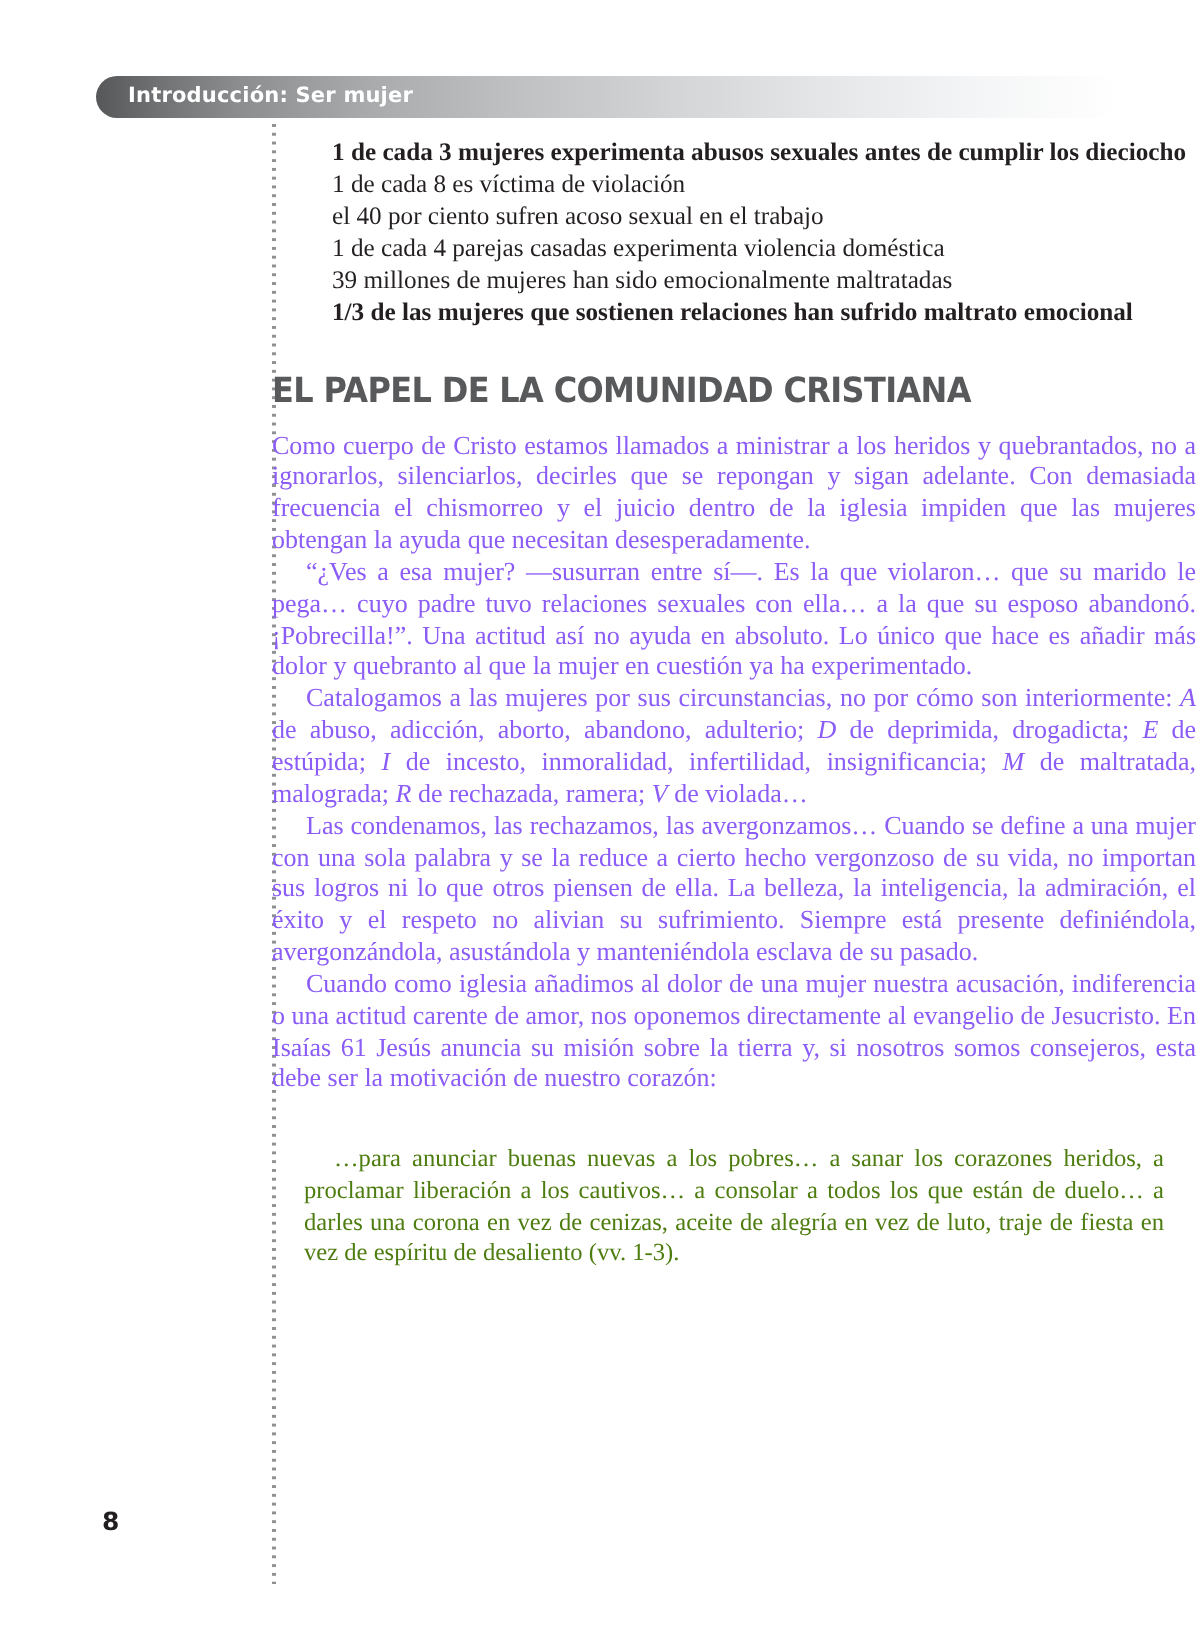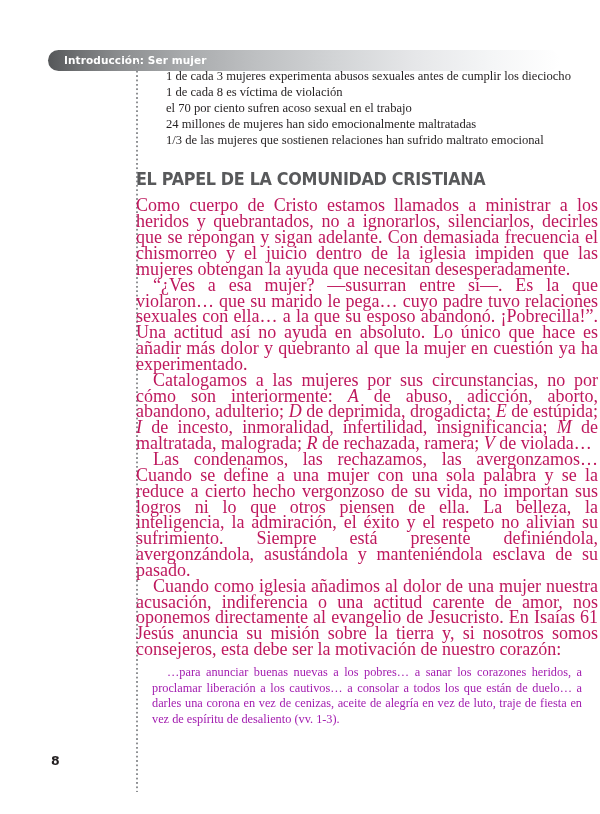--- a/index.html
+++ b/index.html
@@ -13,21 +13,21 @@
     background: #ffffff;
     font-family: "Liberation Serif", serif;
     overflow: hidden;
     position: relative;
   }
 
   
   #running-head {
     position: absolute;
     left: 48px;
-    top: 50px;
+    top: 38px;
     width: 512px;
     height: 21px;
     border-radius: 11px;
     background: linear-gradient(to right,
         #555759 0%,
         #6f7173 6%,
         #8b8d8f 14%,
         #a7a9ab 26%,
         #bdbfc1 40%,
         #d2d4d6 56%,
@@ -77,51 +77,52 @@
     color: #231f20;
     text-align: left;
   }
   .stat-list li {
     padding-left: 14px;
     text-indent: -14px;
     margin: 0 0 0 14px;
   }
   .stat-list li.justified {
     text-align: justify;
+    font-weight: bold;
   }
 
   h2.section-title {
     font-family: "DejaVu Sans", sans-serif;
     font-size: 17.4px;
     font-weight: bold;
     color: #58595b;
     margin: 21px 0 9px -16px;
     letter-spacing: -0.35px;
     transform: scaleX(0.92);
     transform-origin: left center;
     white-space: nowrap;
   }
 
   p.body {
-    font-size: 18px;
+    font-size: 13px;
     line-height: 15.85px;
-    color: #be185d;
+    color: #8b5cf6;
     text-align: justify;
     margin: 0 0 0 -16px;
     width: 462px;
     hyphens: manual;
   }
   p.body.indent { text-indent: 17px; }
 
   p.quote {
     font-size: 12.3px;
     line-height: 15.7px;
-    color: #a21caf;
+    color: #4d7c0f;
     text-align: justify;
-    margin: 7px 0 15px 0px;
+    margin: 25px 0 15px 0px;
     width: 430px;
     text-indent: 15px;
   }
 
   em { font-style: italic; }
 
   
   #folio {
     position: absolute;
     left: 51px;
@@ -139,22 +140,23 @@
   <span class="rh-label">Introducción: Ser mujer</span>
 </div>
 
 <div id="dotted-rule"></div>
 
 <div id="column">
 
   <ul class="stat-list" id="stats-list">
       <li class="justified">1 de cada 3 mujeres experimenta abusos sexuales antes de cumplir los dieciocho</li>
       <li>1 de cada 8 es víctima de violación</li>
-      <li>el 70 por ciento sufren acoso sexual en el trabajo</li>
-      <li>24 millones de mujeres han sido emocionalmente maltratadas</li>
+      <li>el 40 por ciento sufren acoso sexual en el trabajo</li>
+      <li>1 de cada 4 parejas casadas experimenta violencia doméstica</li>
+      <li>39 millones de mujeres han sido emocionalmente maltratadas</li>
       <li class="justified">1/3 de las mujeres que sostienen relaciones han sufrido maltrato emocional</li>
     </ul>
 
   <h2 class="section-title">EL PAPEL DE LA COMUNIDAD CRISTIANA</h2>
 
   <p class="body">Como cuerpo de Cristo estamos llamados a ministrar a los heridos y quebrantados, no a ignorarlos, silenciarlos, decirles que se repongan y sigan adelante. Con demasiada frecuencia el chismorreo y el juicio dentro de la iglesia impiden que las mujeres obtengan la ayuda que necesitan desesperadamente.</p>
   <p class="body indent">“¿Ves a esa mujer? —susurran entre sí—. Es la que violaron… que su marido le pega… cuyo padre tuvo relaciones sexuales con ella… a la que su esposo abandonó. ¡Pobrecilla!”. Una actitud así no ayuda en absoluto. Lo único que hace es añadir más dolor y quebranto al que la mujer en cuestión ya ha experimentado.</p>
   <p class="body indent" id="para-3">Catalogamos a las mujeres por sus circunstancias, no por cómo son interiormente: <em>A</em> de abuso, adicción, aborto, abandono, adulterio; <em>D</em> de deprimida, drogadicta; <em>E</em> de estúpida; <em>I</em> de incesto, inmoralidad, infertilidad, insignificancia; <em>M</em> de maltratada, malograda; <em>R</em> de rechazada, ramera; <em>V</em> de violada…</p>
   <p class="body indent">Las condenamos, las rechazamos, las avergonzamos… Cuando se define a una mujer con una sola palabra y se la reduce a cierto hecho vergonzoso de su vida, no importan sus logros ni lo que otros piensen de ella. La belleza, la inteligencia, la admiración, el éxito y el respeto no alivian su sufrimiento. Siempre está presente definiéndola, avergonzándola, asustándola y manteniéndola esclava de su pasado.</p>
   <p class="body indent">Cuando como iglesia añadimos al dolor de una mujer nuestra acusación, indiferencia o una actitud carente de amor, nos oponemos directamente al evangelio de Jesucristo. En Isaías 61 Jesús anuncia su misión sobre la tierra y, si nosotros somos consejeros, esta debe ser la motivación de nuestro corazón:</p>

